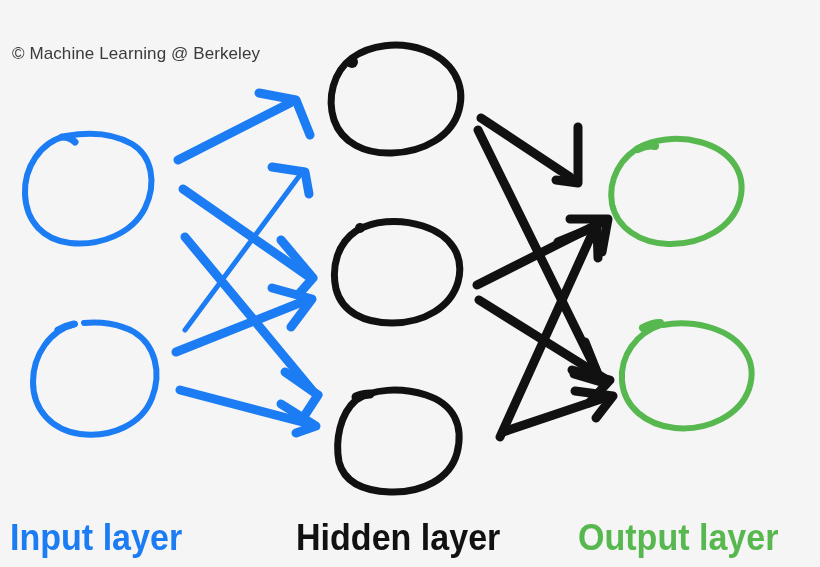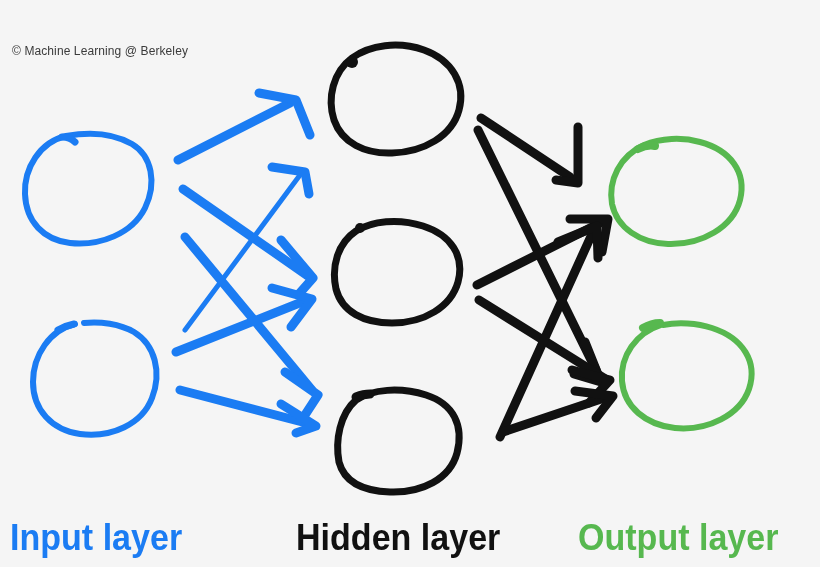--- a/index.html
+++ b/index.html
@@ -24,21 +24,21 @@
     position: absolute;
     left: 0;
     top: 0;
     width: 820px;
     height: 567px;
   }
   .watermark {
     position: absolute;
     left: 12px;
     top: 44px;
-    font-size: 12px;
+    font-size: 17px;
     color: #3b3b3b;
     letter-spacing: 0.1px;
     white-space: nowrap;
     font-family: "Liberation Sans", sans-serif;
   }
   .layer-label {
     position: absolute;
     bottom: 11px;
     font-weight: bold;
     font-size: 37px;

